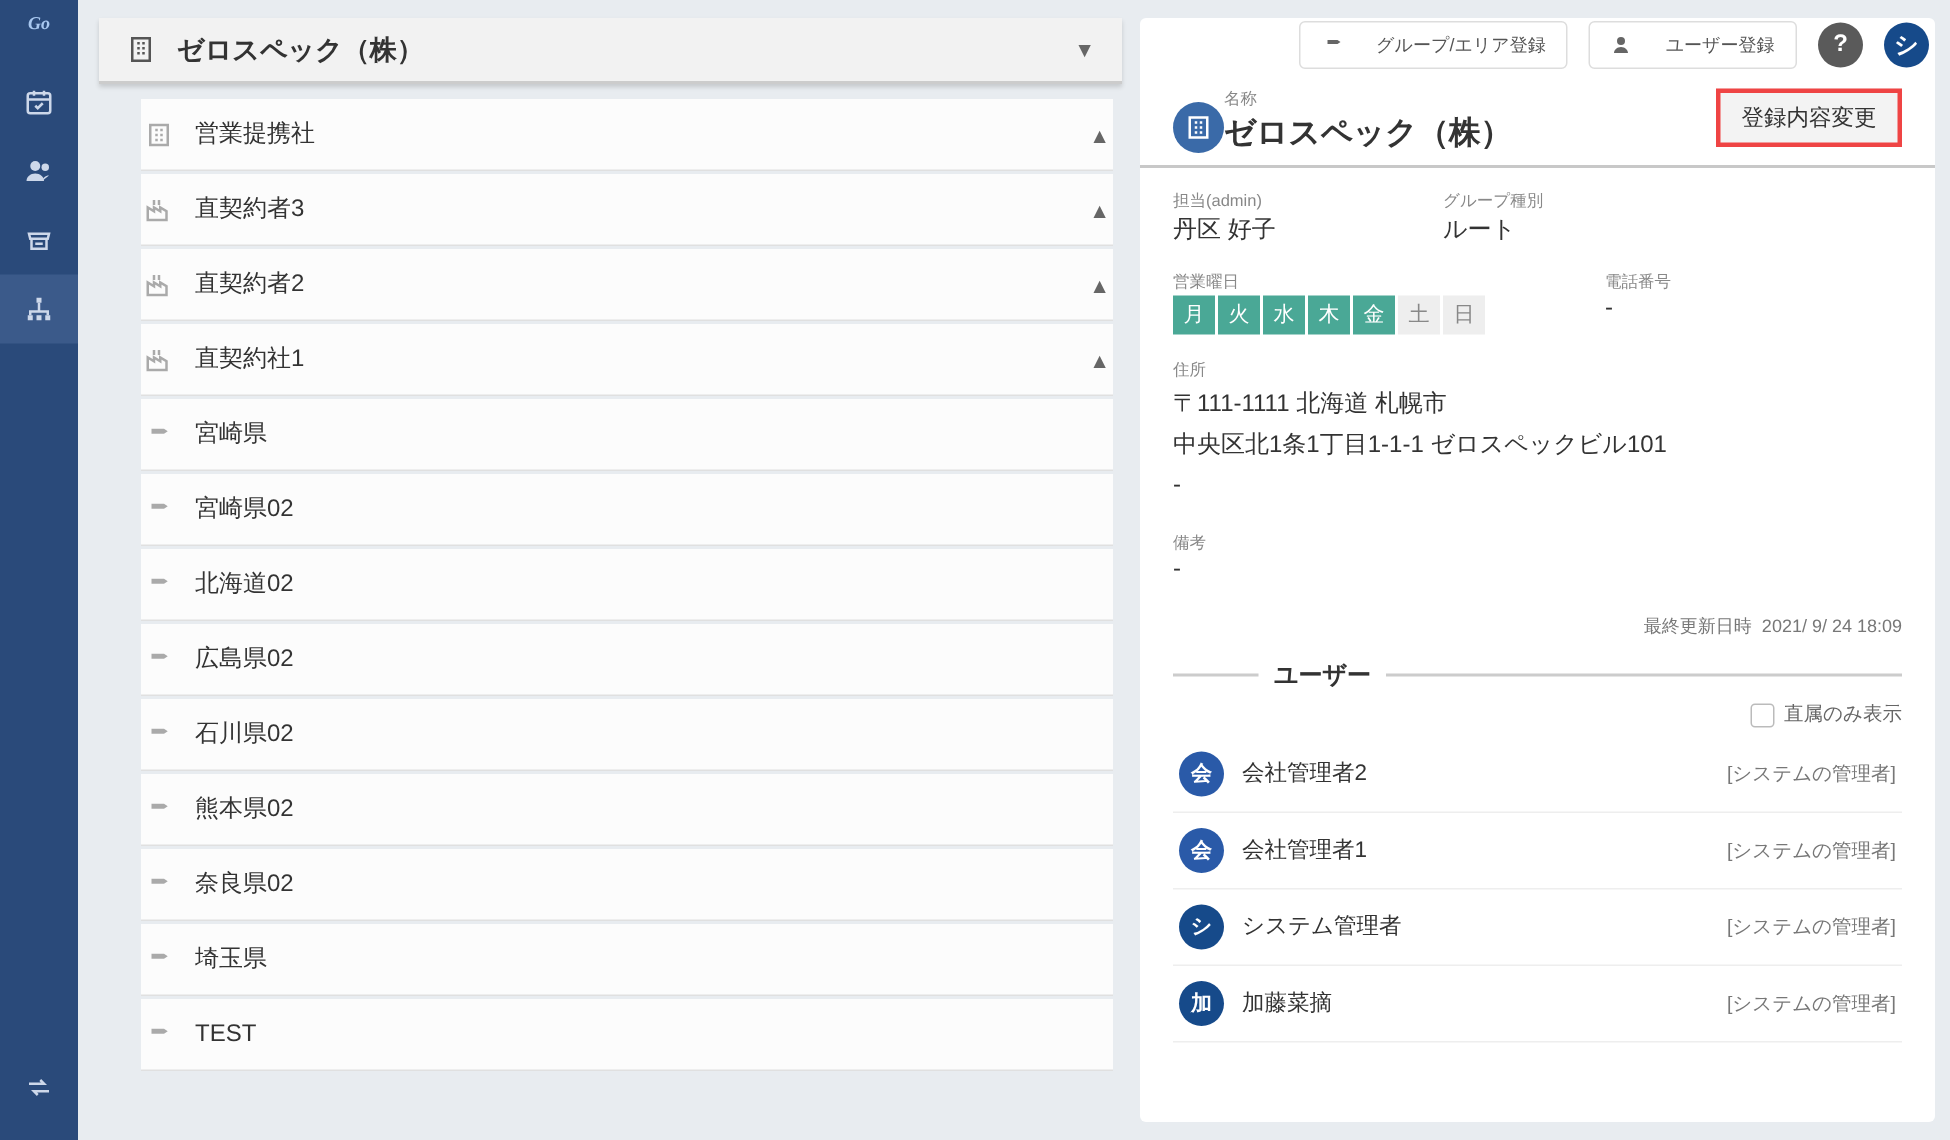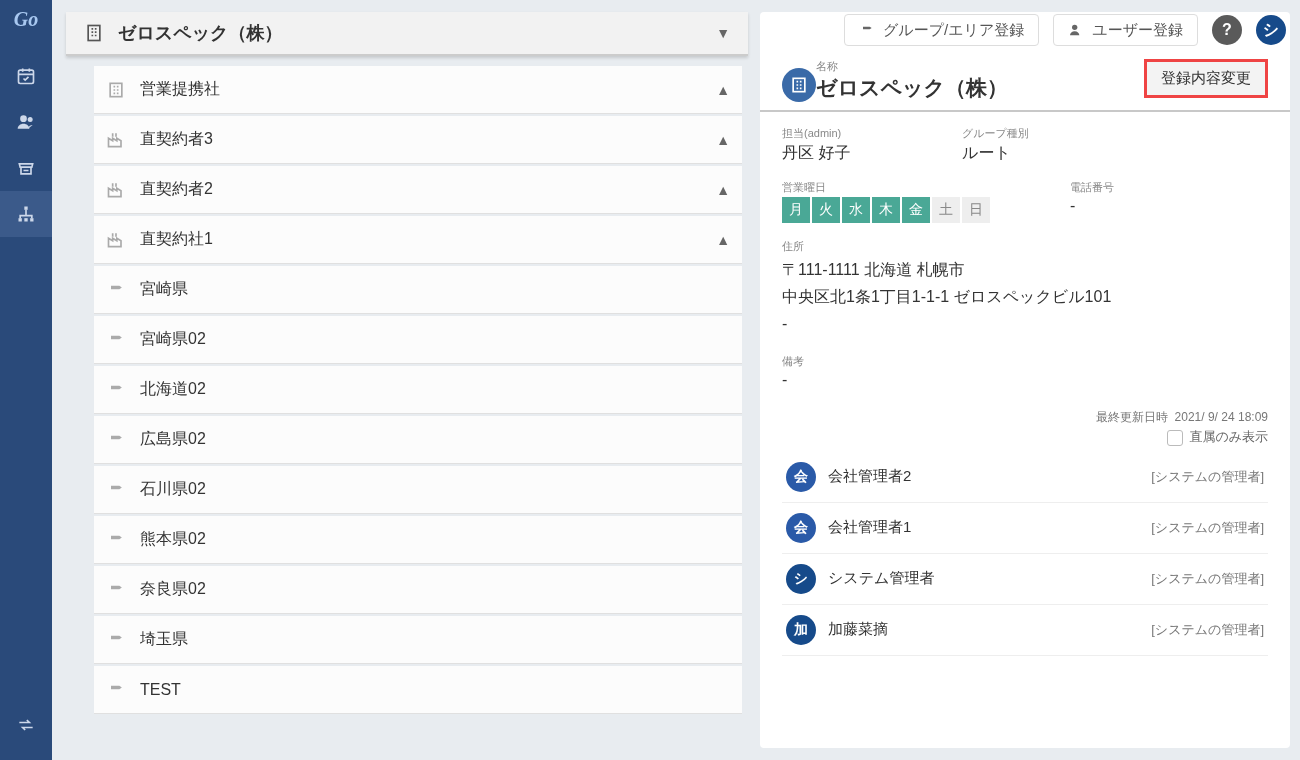--- a/index.html
+++ b/index.html
@@ -14,21 +14,21 @@
   display: flex;
   flex-direction: column;
   align-items: center;
   padding-top: 8px;
   flex-shrink: 0;
 }
 .nav-logo {
   color: #a8c8f0;
   font-style: italic;
   font-weight: bold;
-  font-size: 20px;
+  font-size: 12px;
   margin-bottom: 22px;
   font-family: Georgia, serif;
 }
 .nav-item {
   width: 52px;
   height: 46px;
   display: flex;
   align-items: center;
   justify-content: center;
   color: #cdd8ea;
@@ -72,21 +72,21 @@
 .triangle-down { color: #666; font-size: 14px; }
 
 
 .tree-scroll { overflow-y: auto; flex: 1; padding-left: 28px; padding-right: 6px; }
 .tree-item {
   background: #fcfcfc;
   border-bottom: 1px solid #e0e0e0;
   height: 48px;
   display: flex;
   align-items: center;
-  padding: 0 12px;
+  padding: 0 2px;
   gap: 14px;
   margin-bottom: 2px;
 }
 .tree-item .label { flex: 1; font-size: 16px; color: #333; }
 .tree-item .collapse { color: #666; font-size: 14px; } 
 
 
 .topbar {
   position: absolute;
   top: 14px;
@@ -96,22 +96,22 @@
   gap: 14px;
 }
 .pill-btn {
   background: #fff;
   border: 1px solid #ddd;
   border-radius: 4px;
   height: 32px;
   padding: 0 14px;
   display: flex;
   align-items: center;
-  gap: 8px;
-  font-size: 15px;
+  gap: 20px;
+  font-size: 12px;
   color: #555;
   cursor: pointer;
 }
 .circle-btn {
   width: 30px; height: 30px;
   border-radius: 50%;
   background: #5a5a5a;
   color: #fff;
   display: flex; align-items: center; justify-content: center;
   font-weight: bold;
@@ -412,20 +412,25 @@
         <div class="field" style="margin-bottom:20px">
           <span class="mini-label">備考</span>
           <div class="value">-</div>
         </div>
 
         <div class="last-updated">
           <span>最終更新日時</span>
           &nbsp;<span>2021/ 9/ 24 18:09</span>
         </div>
 
+        <div class="section-divider">
+          <span class="line"></span>
+          <span class="lbl">ユーザー</span>
+          <span class="line" style="flex:6"></span>
+        </div>
 
         <div class="direct-only">
           <span class="chk"></span>
           <span>直属のみ表示</span>
         </div>
 
         <div id="user-list">
             <div class="user-row">
               <span class="user-badge badge-kai">会</span>
               <span class="user-name">会社管理者2</span>

